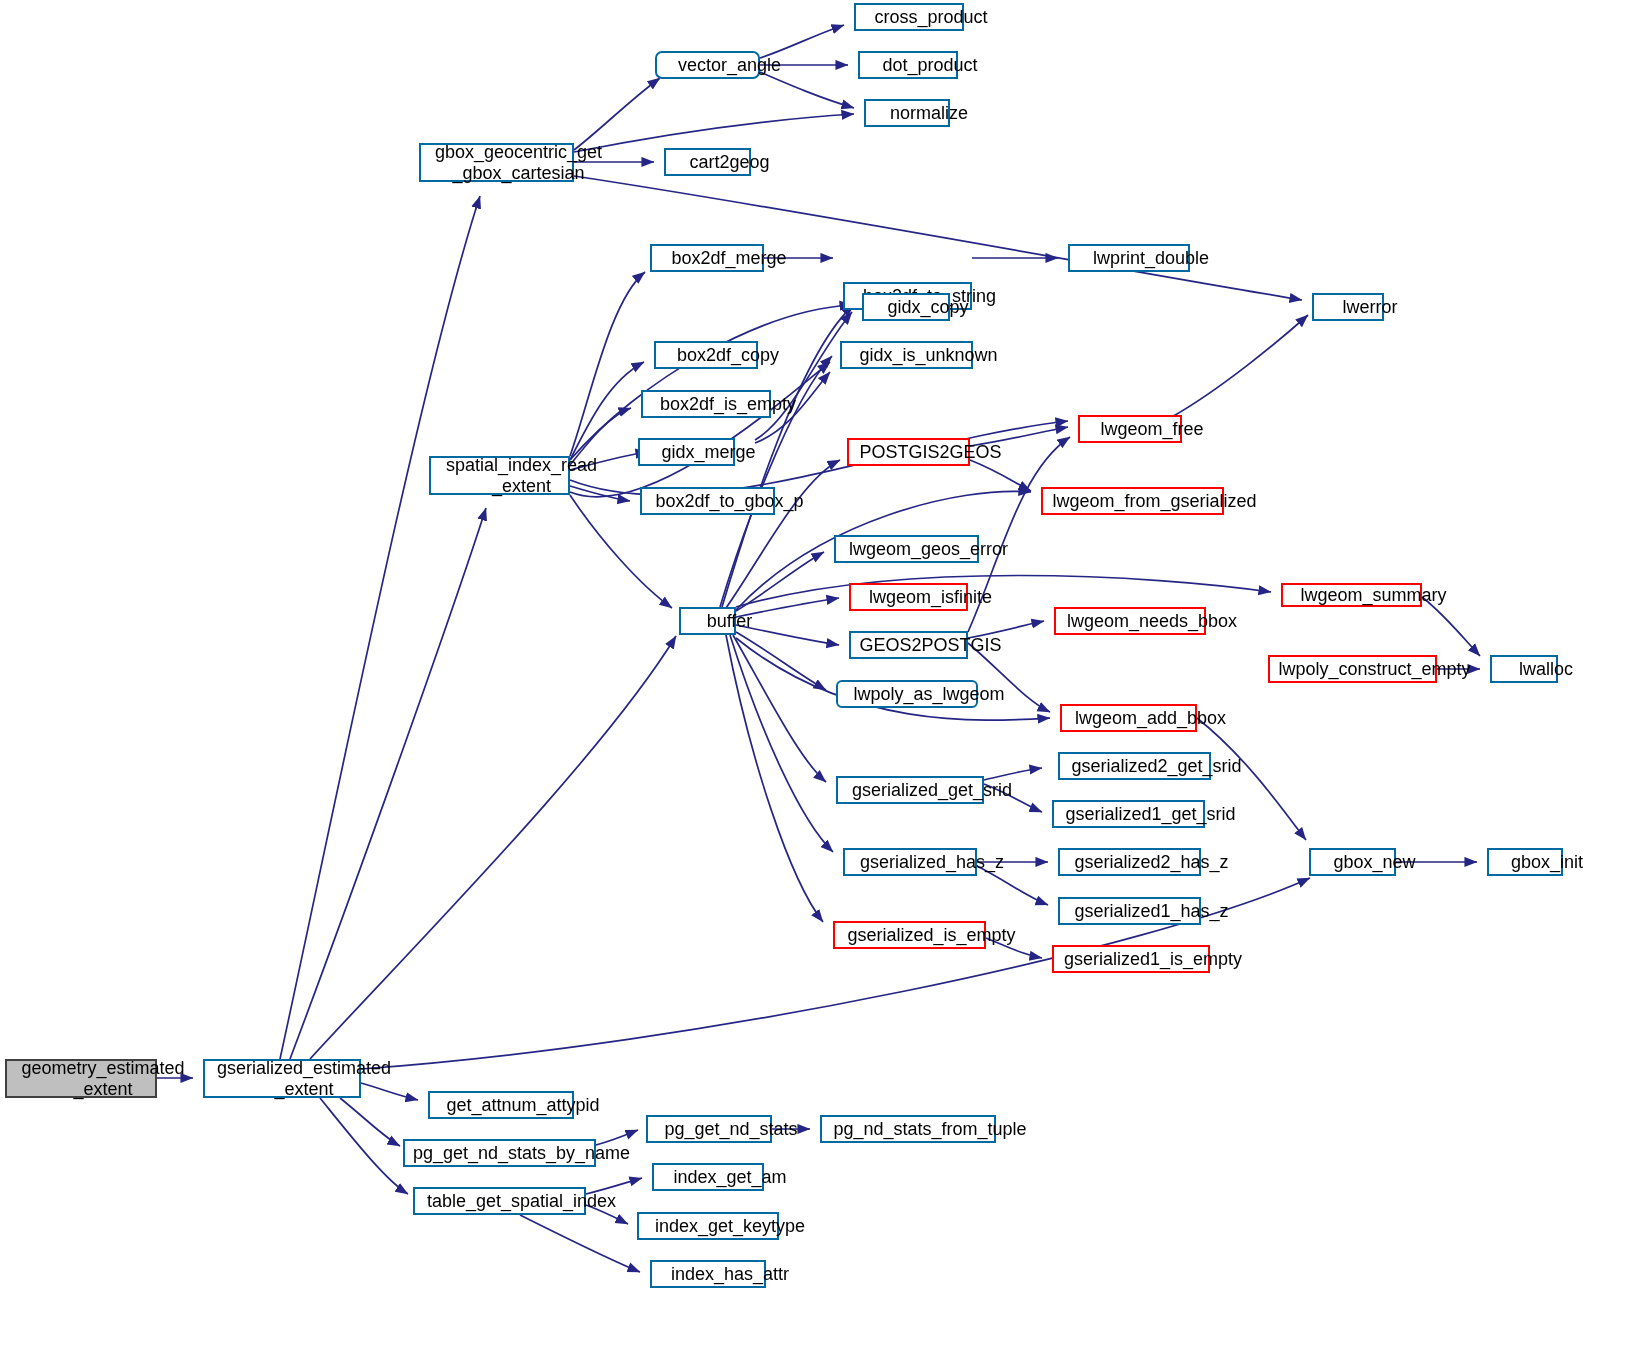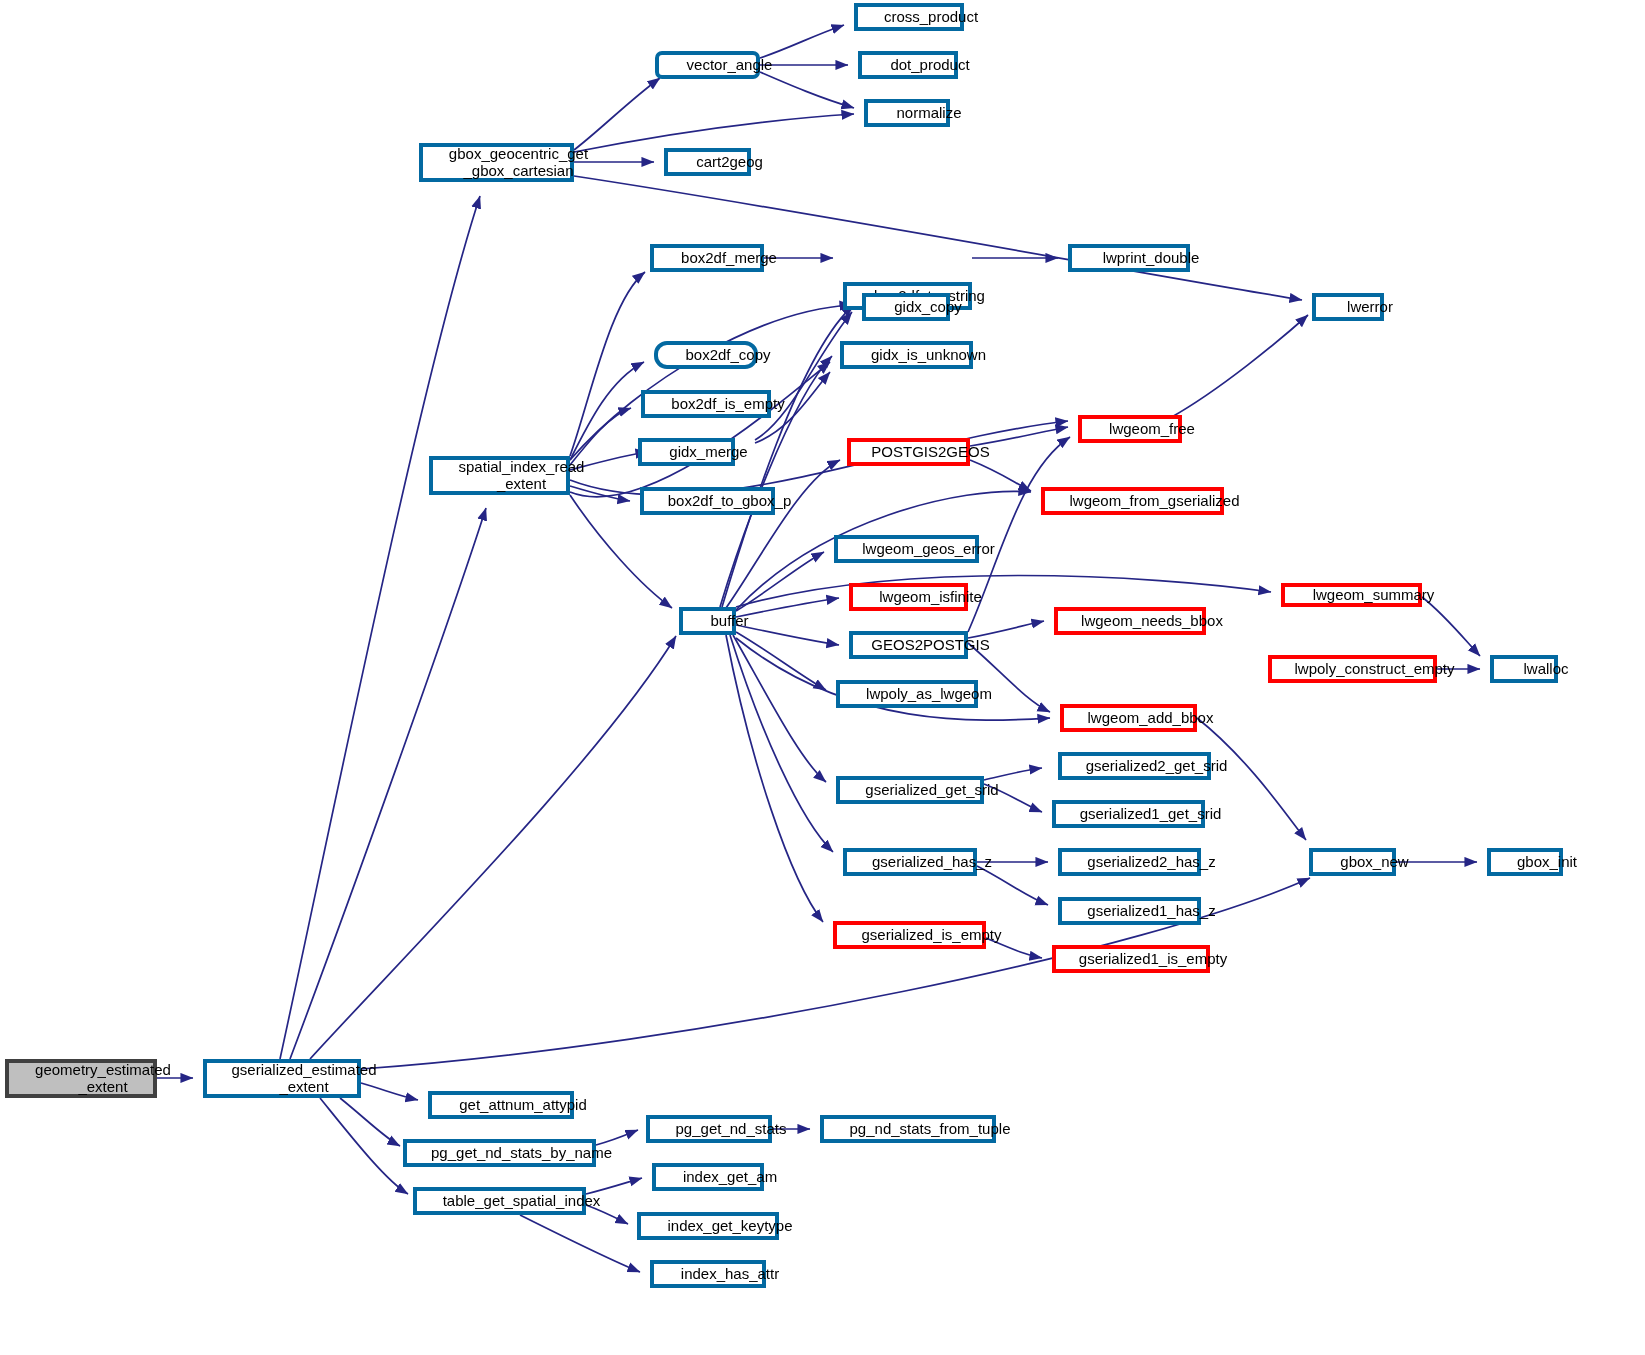--- a/index.html
+++ b/index.html
@@ -25,23 +25,23 @@
     pointer-events: none;
   }
   .node {
     position: absolute;
     box-sizing: border-box;
     display: flex;
     align-items: center;
     justify-content: center;
     text-align: center;
     background: #ffffff;
-    border: 4px solid #0369a1;
+    border: 2px solid #0369a1;
     color: #000000;
-    font-size: 15px;
+    font-size: 18px;
     line-height: 1.12;
     white-space: pre;
     letter-spacing: 0px;
     z-index: 2;
     padding-left: 44px;
   }
   .node.red {
     border-color: #ff0000;
   }
   .node.gray {
@@ -130,39 +130,39 @@
       <div class="node" style="left: 858px; top: 51px; width: 100px; height: 28px;"><span>dot_product</span></div>
       <div class="node" style="left: 864px; top: 99px; width: 86px; height: 28px;"><span>normalize</span></div>
       <div class="node" style="left: 419px; top: 143px; width: 155px; height: 39px;"><span>gbox_geocentric_get
 _gbox_cartesian</span></div>
       <div class="node" style="left: 664px; top: 148px; width: 87px; height: 28px;"><span>cart2geog</span></div>
       <div class="node" style="left: 650px; top: 244px; width: 114px; height: 28px;"><span>box2df_merge</span></div>
       <div class="node" style="left: 843px; top: 244px; width: 129px; height: 28px; margin-top: 38px;"><span>box2df_to_string</span></div>
       <div class="node" style="left: 1068px; top: 244px; width: 122px; height: 28px;"><span>lwprint_double</span></div>
       <div class="node" style="left: 1312px; top: 293px; width: 72px; height: 28px;"><span>lwerror</span></div>
       <div class="node" style="left: 862px; top: 293px; width: 88px; height: 28px;"><span>gidx_copy</span></div>
-      <div class="node" style="left: 654px; top: 341px; width: 104px; height: 28px; border-radius: 13px;"><span>box2df_copy</span></div>
+      <div class="node" style="left: 654px; top: 341px; width: 104px; height: 28px;"><span>box2df_copy</span></div>
       <div class="node" style="left: 840px; top: 341px; width: 133px; height: 28px;"><span>gidx_is_unknown</span></div>
       <div class="node" style="left: 641px; top: 390px; width: 130px; height: 28px;"><span>box2df_is_empty</span></div>
       <div class="node red" style="left: 1078px; top: 415px; width: 104px; height: 28px;"><span>lwgeom_free</span></div>
       <div class="node" style="left: 638px; top: 438px; width: 97px; height: 28px;"><span>gidx_merge</span></div>
       <div class="node red" style="left: 847px; top: 438px; width: 123px; height: 28px;"><span>POSTGIS2GEOS</span></div>
       <div class="node" style="left: 429px; top: 456px; width: 141px; height: 39px;"><span>spatial_index_read
 _extent</span></div>
       <div class="node red" style="left: 1041px; top: 487px; width: 183px; height: 28px; text-align: center;"><span>lwgeom_from_gserialized</span></div>
       <div class="node" style="left: 640px; top: 487px; width: 135px; height: 28px;"><span>box2df_to_gbox_p</span></div>
       <div class="node" style="left: 834px; top: 535px; width: 145px; height: 28px;"><span>lwgeom_geos_error</span></div>
       <div class="node red" style="left: 1281px; top: 583px; width: 141px; height: 24px;"><span>lwgeom_summary</span></div>
       <div class="node red" style="left: 849px; top: 583px; width: 119px; height: 28px;"><span>lwgeom_isfinite</span></div>
       <div class="node" style="left: 679px; top: 607px; width: 57px; height: 28px;"><span>buffer</span></div>
       <div class="node red" style="left: 1054px; top: 607px; width: 152px; height: 28px;"><span>lwgeom_needs_bbox</span></div>
       <div class="node" style="left: 849px; top: 631px; width: 119px; height: 28px;"><span>GEOS2POSTGIS</span></div>
       <div class="node red" style="left: 1268px; top: 655px; width: 169px; height: 28px;"><span>lwpoly_construct_empty</span></div>
       <div class="node" style="left: 1490px; top: 655px; width: 68px; height: 28px;"><span>lwalloc</span></div>
-      <div class="node" style="left: 836px; top: 680px; width: 142px; height: 28px;"><span>lwpoly_as_lwgeom</span></div>
+      <div class="node" style="left: 836px; top: 680px; width: 142px; height: 28px; border-radius: 6px;"><span>lwpoly_as_lwgeom</span></div>
       <div class="node red" style="left: 1060px; top: 704px; width: 137px; height: 28px;"><span>lwgeom_add_bbox</span></div>
       <div class="node" style="left: 1052px; top: 752px; width: 153px; height: 28px; margin-left: 6px;"><span>gserialized2_get_srid</span></div>
       <div class="node" style="left: 836px; top: 776px; width: 148px; height: 28px;"><span>gserialized_get_srid</span></div>
       <div class="node" style="left: 1052px; top: 800px; width: 153px; height: 28px;"><span>gserialized1_get_srid</span></div>
       <div class="node" style="left: 1058px; top: 848px; width: 143px; height: 28px;"><span>gserialized2_has_z</span></div>
       <div class="node" style="left: 1309px; top: 848px; width: 87px; height: 28px;"><span>gbox_new</span></div>
       <div class="node" style="left: 1487px; top: 848px; width: 76px; height: 28px;"><span>gbox_init</span></div>
       <div class="node" style="left: 843px; top: 848px; width: 134px; height: 28px;"><span>gserialized_has_z</span></div>
       <div class="node" style="left: 1058px; top: 897px; width: 143px; height: 28px;"><span>gserialized1_has_z</span></div>
       <div class="node red" style="left: 833px; top: 921px; width: 153px; height: 28px;"><span>gserialized_is_empty</span></div>

